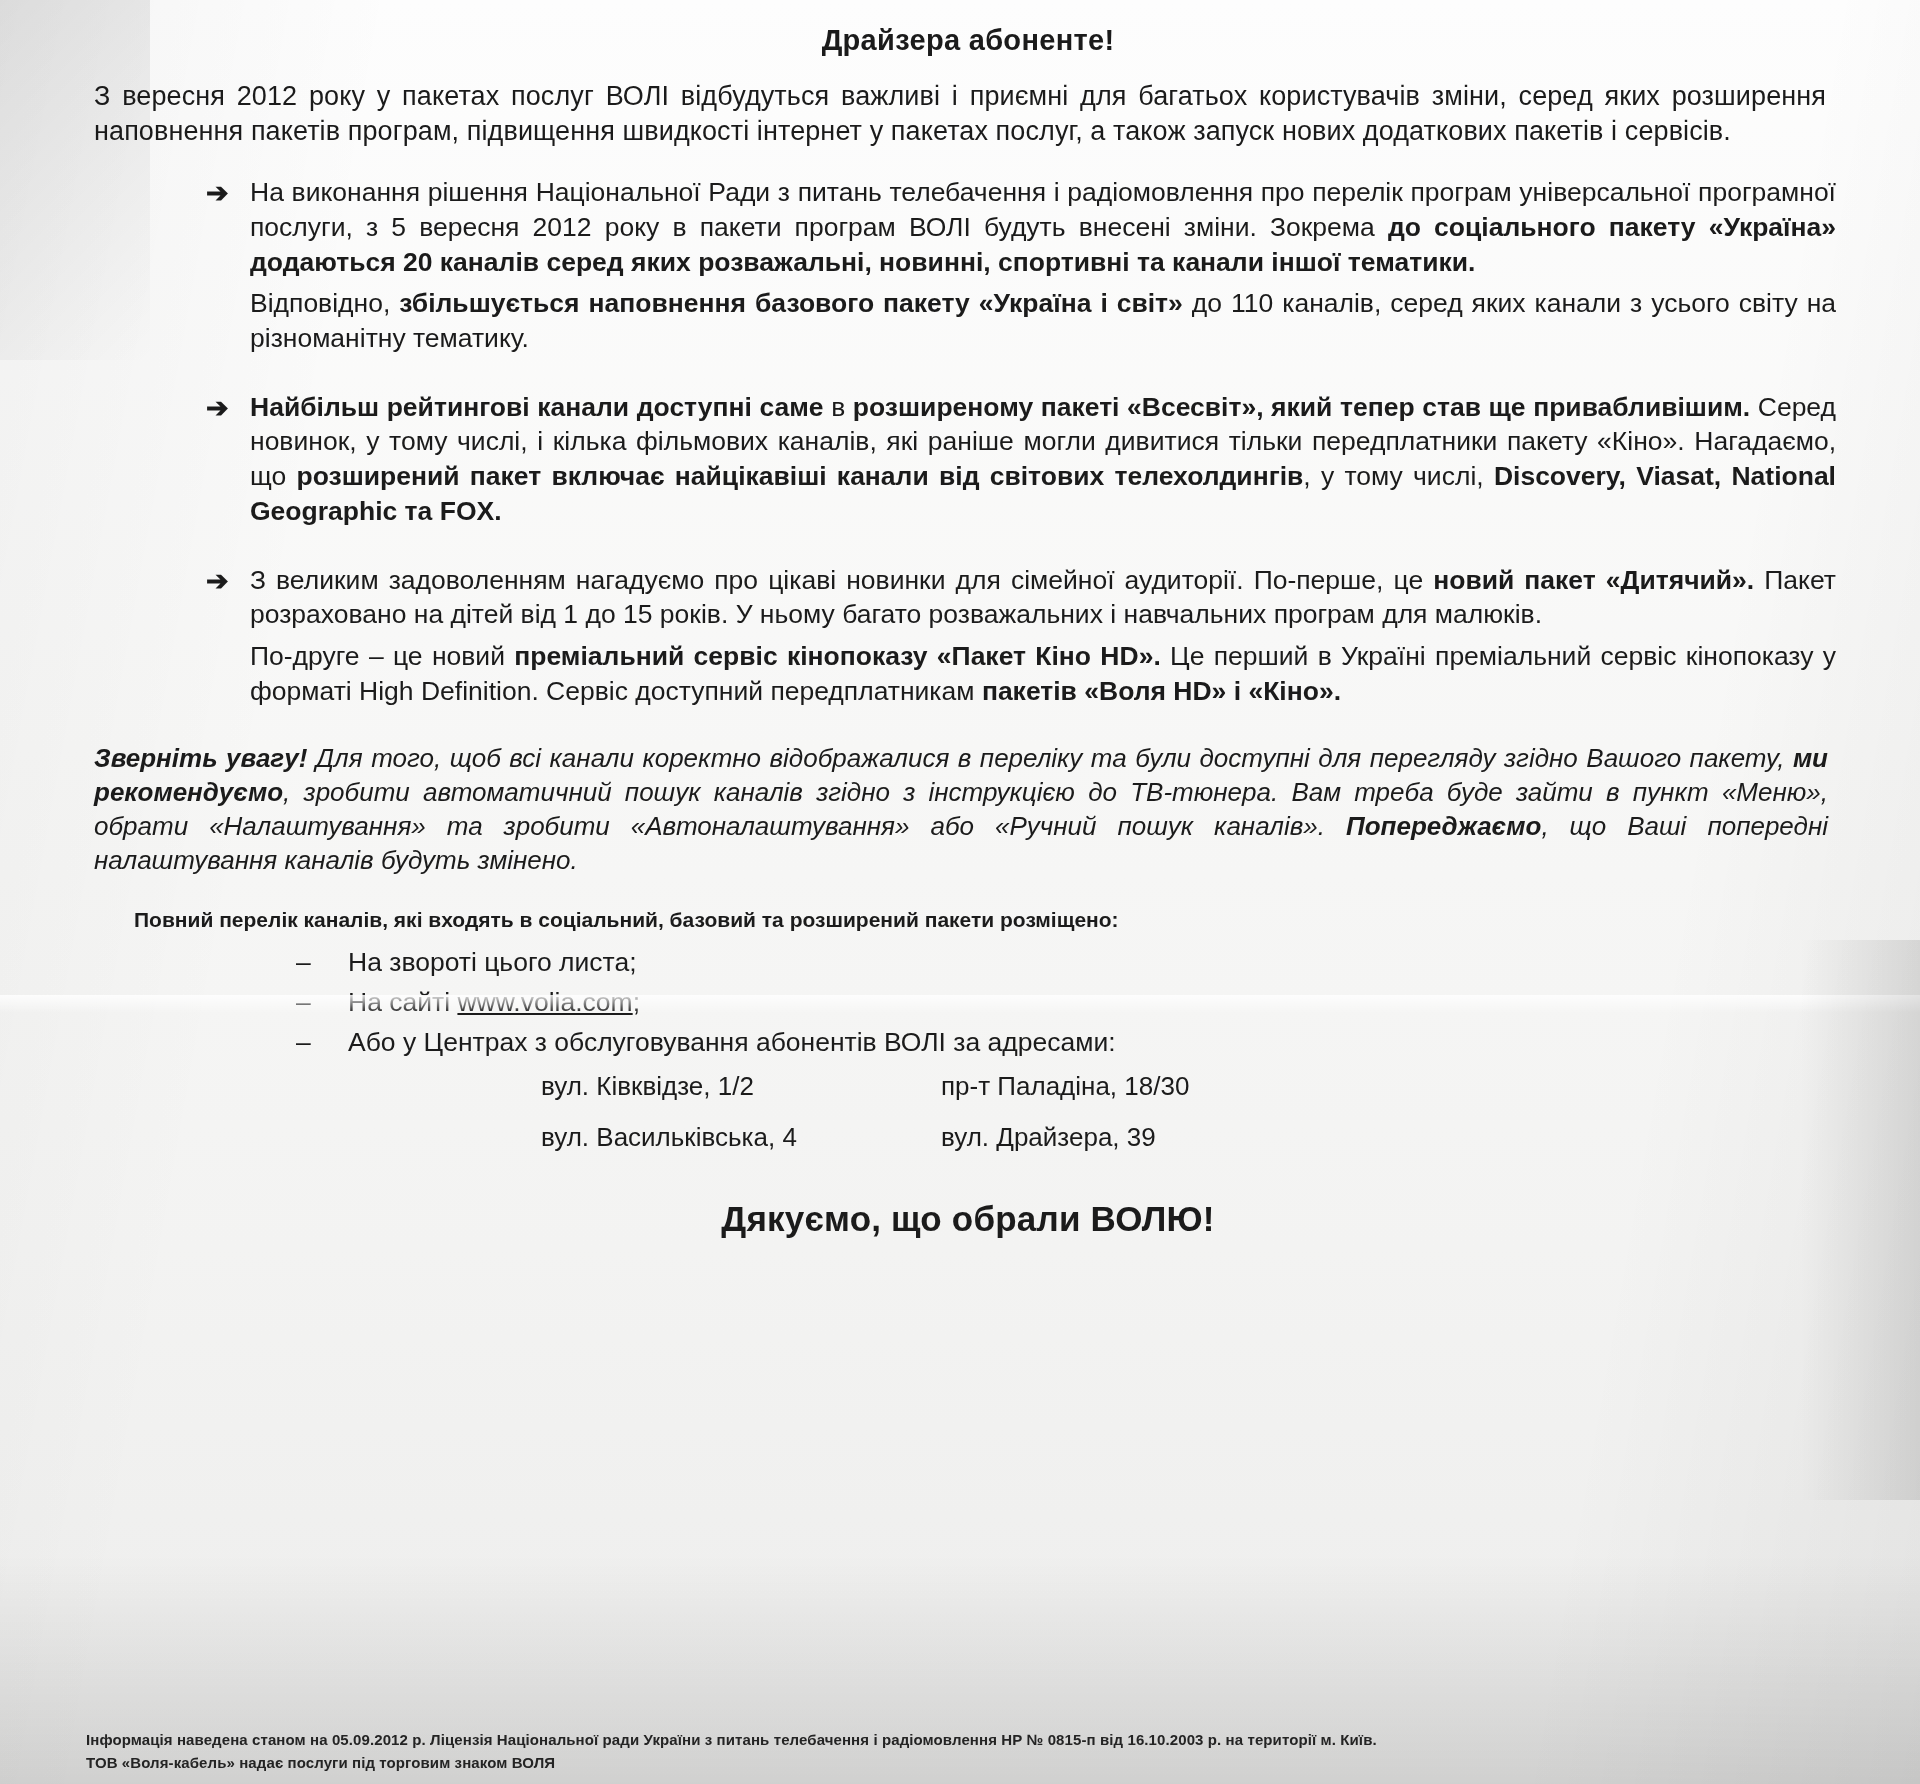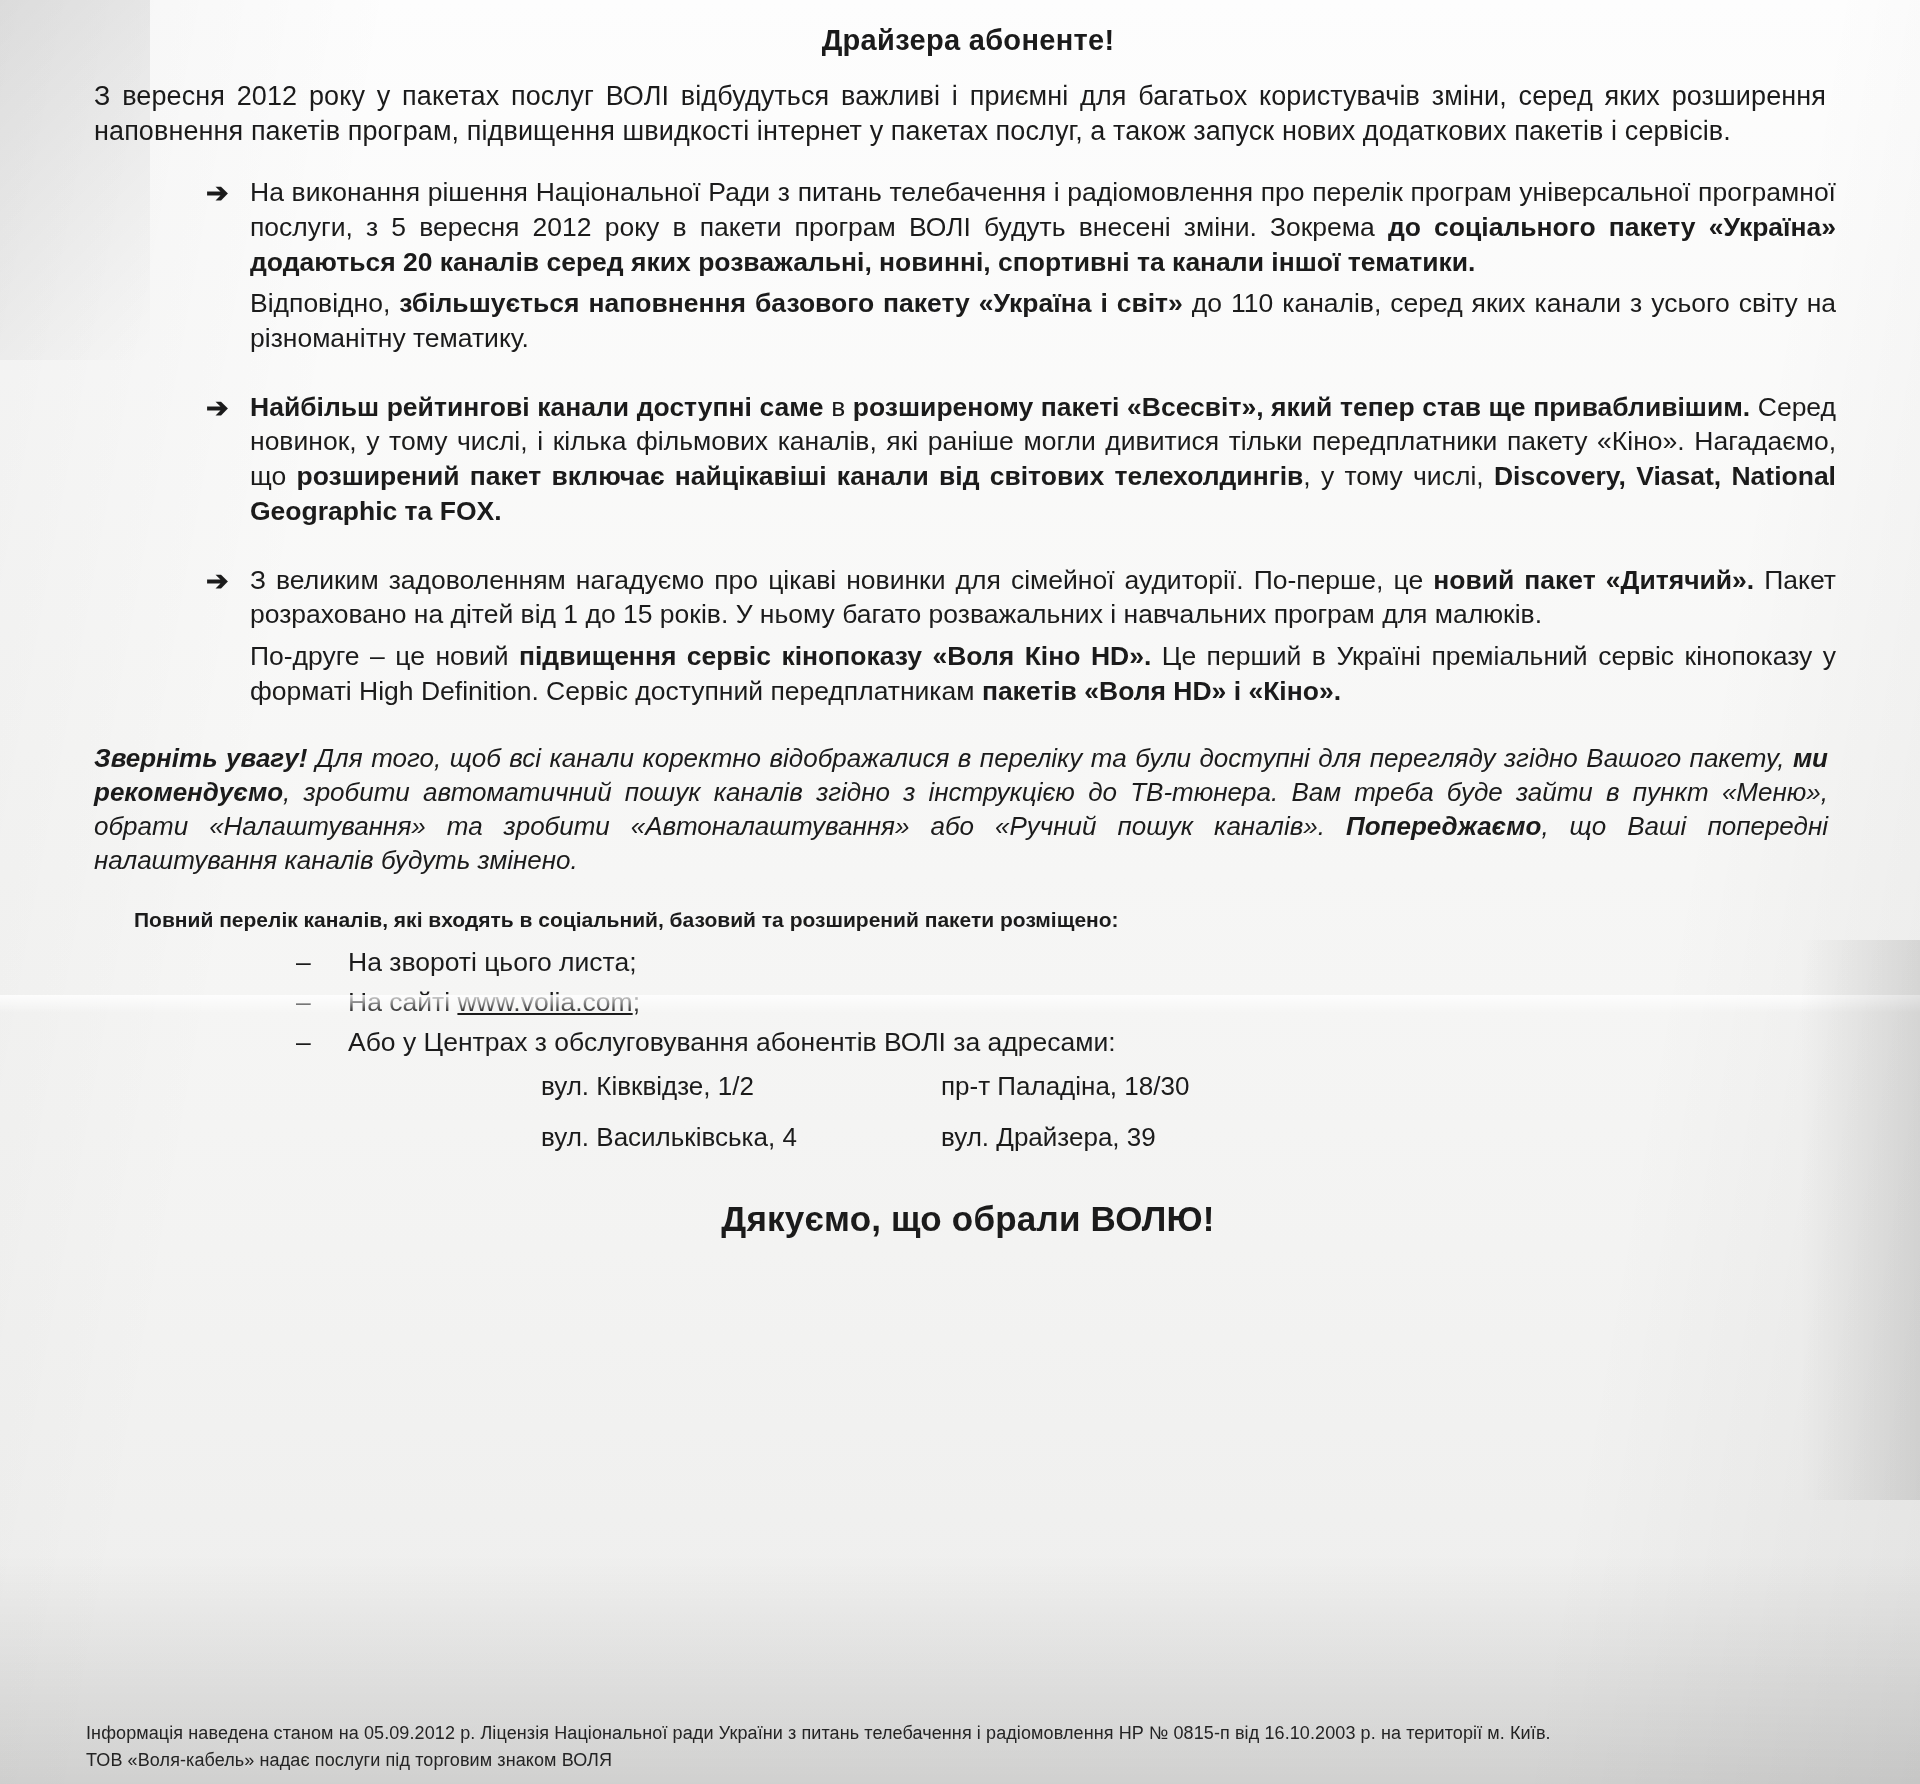--- a/index.html
+++ b/index.html
@@ -137,22 +137,22 @@
     margin: 42px 0 0 0;
     letter-spacing: 0.2px;
     font-weight: bold;
   }
 
   .footnote {
     position: absolute;
     left: 86px;
     right: 24px;
     bottom: 10px;
-    font-size: 18px;
-    font-weight: normal;
+    font-size: 15px;
+    font-weight: bold;
     line-height: 1.5;
     color: #242424;
     letter-spacing: 0.1px;
   }
 </style>
 </head>
 <body>
 
 <div class="page">
 
@@ -179,21 +179,21 @@
       <span class="arrow-icon">➔</span>
       <div class="bullet-body">
           <p><b>Найбільш рейтингові канали доступні саме</b> в <b>розширеному пакеті «Всесвіт», який тепер став ще привабливішим.</b> Серед новинок, у тому числі, і кілька фільмових каналів, які раніше могли дивитися тільки передплатники пакету «Кіно». Нагадаємо, що <b>розширений пакет включає найцікавіші канали від світових телехолдингів</b>, у тому числі, <b>Discovery, Viasat, National Geographic та FOX.</b></p>
         </div>
     </div>
 
     <div class="bullet">
       <span class="arrow-icon">➔</span>
       <div class="bullet-body">
           <p>З великим задоволенням нагадуємо про цікаві новинки для сімейної аудиторії. По-перше, це <b>новий пакет «Дитячий».</b> Пакет розраховано на дітей від 1 до 15 років. У ньому багато розважальних і навчальних програм для малюків.</p>
-          <p>По-друге – це новий <b>підвищення сервіс кінопоказу «Воля Кіно HD».</b> Це перший в Україні преміальний сервіс кінопоказу у форматі High Definition. Сервіс доступний передплатникам <b>пакетів «Воля HD» і «Кіно».</b></p>
+          <p>По-друге – це новий <b>преміальний сервіс кінопоказу «Пакет Кіно HD».</b> Це перший в Україні преміальний сервіс кінопоказу у форматі High Definition. Сервіс доступний передплатникам <b>пакетів «Воля HD» і «Кіно».</b></p>
         </div>
     </div>
 
   </div>
 
   <p class="attention">
     <span class="lead">Зверніть увагу!</span><span> Для того, щоб всі канали коректно відображалися в переліку та були доступні для перегляду згідно Вашого пакету, <b>ми рекомендуємо</b>, зробити автоматичний пошук каналів згідно з інструкцією до ТВ-тюнера. Вам треба буде зайти в пункт «Меню», обрати «Налаштування» та зробити «Автоналаштування» або «Ручний пошук каналів». <b>Попереджаємо</b>, що Ваші попередні налаштування каналів будуть змінено.</span>
   </p>
 
   <p class="list-head">Повний перелік каналів, які входять в соціальний, базовий та розширений пакети розміщено:</p>

